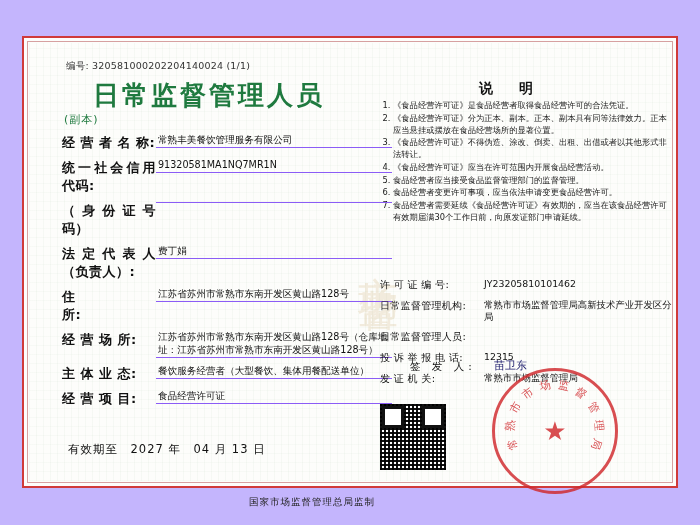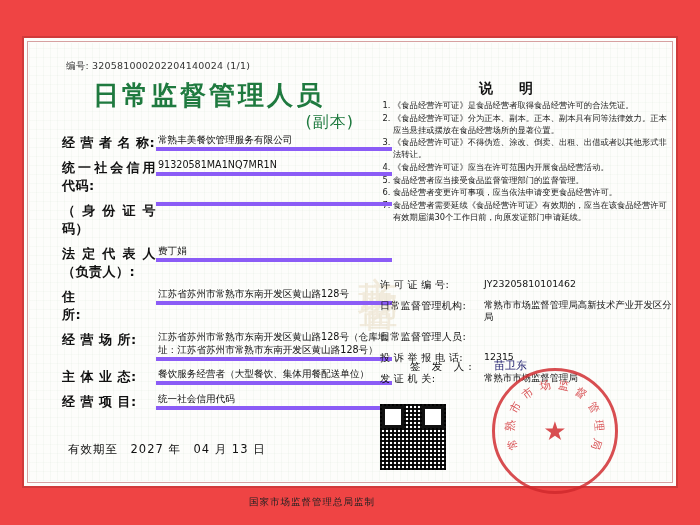--- a/index.html
+++ b/index.html
@@ -5,21 +5,21 @@
   html,body{margin:0;padding:0;}
   body{
     width:700px;height:525px;
     background:#f2f1ef;
     font-family:"DejaVu Sans","Liberation Sans",sans-serif;
     overflow:hidden;
   }
   .page{
     position:relative;
     width:700px;height:525px;
-    background:#ef4444;
+    background:#c4b5fd;
   }
   .cert{
     position:absolute;
     left:22px;top:36px;
     width:656px;height:452px;
     border:2px solid #d03a3a;
     background:#fdfdfb;
     box-sizing:border-box;
   }
   .cert:before{
@@ -61,22 +61,22 @@
   }
   .title{
     position:absolute;left:40px;top:40px;width:290px;
     text-align:center;
     font-size:26px;font-weight:bold;color:#1f7a3f;
     letter-spacing:3px;
     font-family:"DejaVu Serif","Liberation Serif",serif;
   }
   .subtitle{
     position:absolute;left:40px;top:74px;width:290px;
-    text-align:right;
-    font-size:16px;color:#1f7a3f;
+    text-align:left;
+    font-size:11px;color:#1f7a3f;
     letter-spacing:1px;
   }
   .explain-title{
     position:absolute;left:455px;top:42px;
     font-size:14px;color:#111;letter-spacing:6px;font-weight:bold;
   }
   .explain{
     position:absolute;left:356px;top:62px;width:292px;
     font-size:8.3px;color:#1b1b1b;line-height:1.42;
   }
@@ -90,21 +90,21 @@
   .row{display:flex;margin-bottom:7px;align-items:flex-start;}
   .lbl{
     width:94px;flex:0 0 94px;
     color:#111;font-size:13px;
     text-align:justify;
     letter-spacing:.5px;
     font-weight:bold;
   }
   .val{
     flex:1;
-    border-bottom:4px solid #8b5cf6;
+    border-bottom:1px solid #8b5cf6;
     font-size:9.6px;line-height:1.35;color:#111;
     padding-left:2px;
   }
 
   .rightfields{
     position:absolute;left:356px;top:240px;width:300px;
     font-size:9.6px;color:#111;
   }
   .rrow{display:flex;margin-bottom:7px;align-items:flex-start;}
   .rlbl{width:104px;flex:0 0 104px;font-size:10px;letter-spacing:.3px;}
@@ -227,21 +227,21 @@
         <div class="row">
           <div class="lbl">经 营 场 所:</div>
           <div class="val">江苏省苏州市常熟市东南开发区黄山路128号（仓库地址：江苏省苏州市常熟市东南开发区黄山路128号）</div>
         </div>
         <div class="row">
           <div class="lbl">主 体 业 态:</div>
           <div class="val">餐饮服务经营者（大型餐饮、集体用餐配送单位）</div>
         </div>
         <div class="row">
           <div class="lbl">经 营 项 目:</div>
-          <div class="val">统一社会信用代码</div>
+          <div class="val">食品经营许可证</div>
         </div>
       </div>
 
     <div class="rightfields" id="right-fields">
         <div class="rrow">
           <div class="rlbl">许 可 证 编 号:</div>
           <div class="rval">JY23205810101462</div>
         </div>
         <div class="rrow">
           <div class="rlbl">日常监督管理机构:</div>

